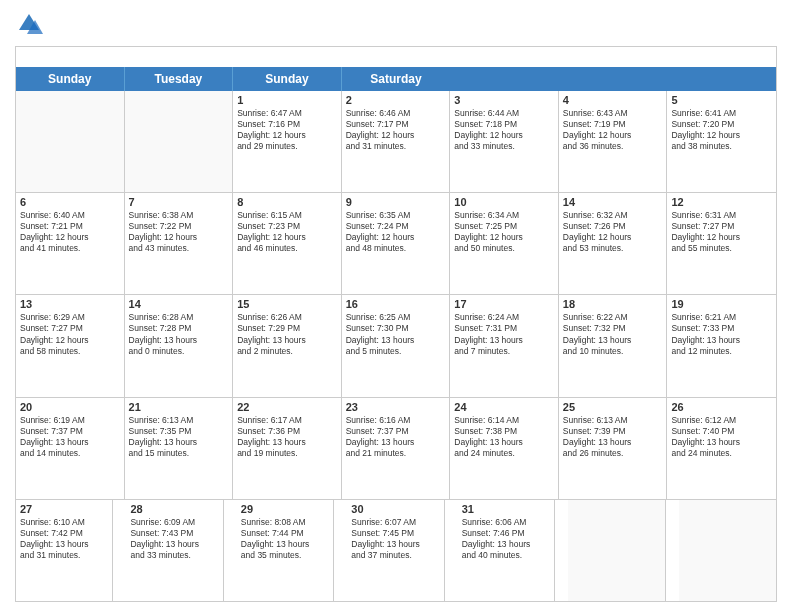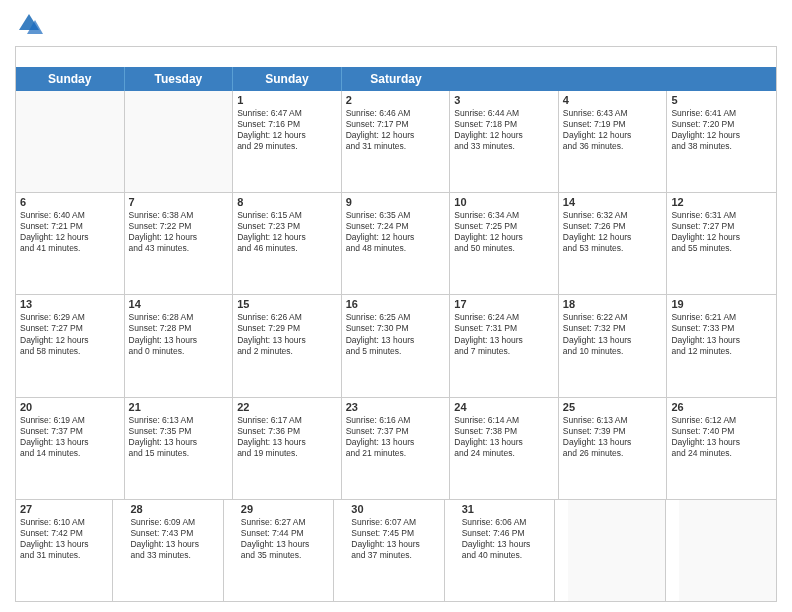--- a/index.html
+++ b/index.html
@@ -355,21 +355,21 @@
           </div>
           <div class="cal-cell">
             <div class="day-number">28</div>
             <div class="cell-line">Sunrise: 6:09 AM</div>
             <div class="cell-line">Sunset: 7:43 PM</div>
             <div class="cell-line">Daylight: 13 hours</div>
             <div class="cell-line">and 33 minutes.</div>
           </div>
           <div class="cal-cell">
             <div class="day-number">29</div>
-            <div class="cell-line">Sunrise: 6:27 AM</div>
+            <div class="cell-line">Sunrise: 8:08 AM</div>
             <div class="cell-line">Sunset: 7:44 PM</div>
             <div class="cell-line">Daylight: 13 hours</div>
             <div class="cell-line">and 35 minutes.</div>
           </div>
           <div class="cal-cell">
             <div class="day-number">30</div>
             <div class="cell-line">Sunrise: 6:07 AM</div>
             <div class="cell-line">Sunset: 7:45 PM</div>
             <div class="cell-line">Daylight: 13 hours</div>
             <div class="cell-line">and 37 minutes.</div>

